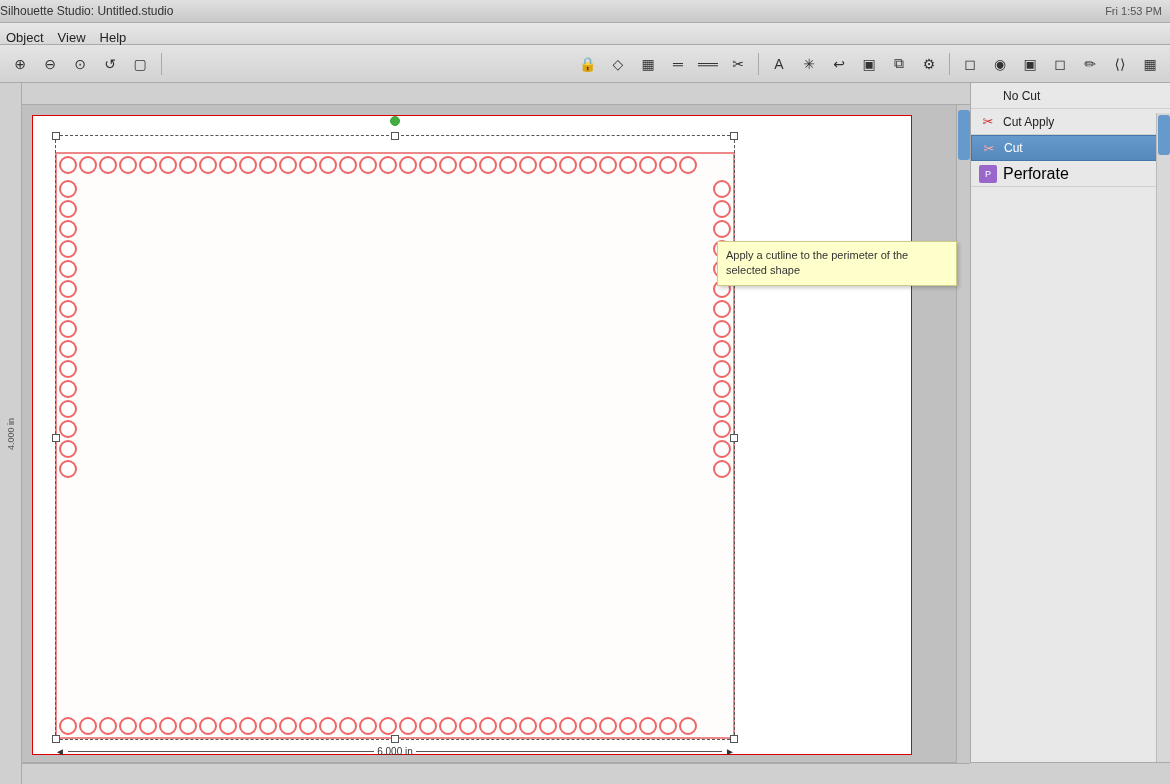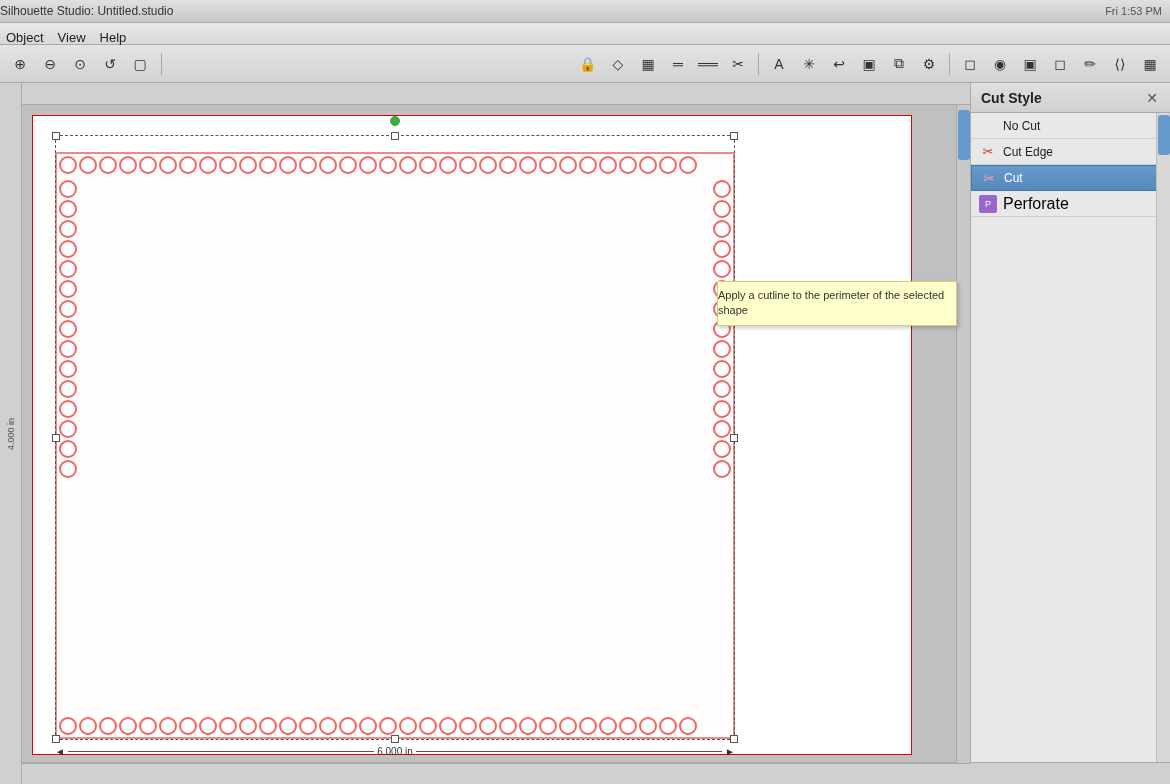--- a/index.html
+++ b/index.html
@@ -399,25 +399,25 @@
     
     .scissors-icon {
       color: #cc3333;
       font-size: 13px;
     }
 
     
     #tooltip {
       position: absolute;
       left: -255px;
-      top: 115px;
+      top: 105px;
       width: 240px;
       background: #ffffcc;
       border: 1px solid #cccc88;
-      padding: 6px 0;
+      padding: 6px 8px;
       font-size: 11px;
       color: #333;
       line-height: 1.4;
       z-index: 20;
       box-shadow: 2px 2px 4px rgba(0,0,0,0.2);
     }
 
     
     .perforate-item {
       height: 26px;
@@ -664,33 +664,29 @@
 
     <div id="ruler-bottom"></div>
 
     <div id="scrollbar-right">
       <div id="scroll-thumb"></div>
     </div>
 
   </div>
 
   <div id="right-panel">
-    <div id="panel-header">
-      <span class="panel-title">Cut Style</span>
-      <button id="panel-close">✕</button>
-    </div>
 
     <div class="cut-item">
       <div class="cut-icon"></div>
       <span class="cut-label">No Cut</span>
     </div>
 
     <div class="cut-item">
       <div class="cut-icon scissors-icon">✂</div>
-      <span class="cut-label">Cut Edge</span>
+      <span class="cut-label">Cut Apply</span>
     </div>
 
     <div class="cut-item selected" style="position:relative;">
       <div class="cut-icon scissors-icon" style="color:#ffaaaa;">✂</div>
       <span class="cut-label">Cut</span>
 
       <div id="tooltip">
         <span>Apply a cutline to the perimeter of the selected shape</span>
       </div>
     </div>

